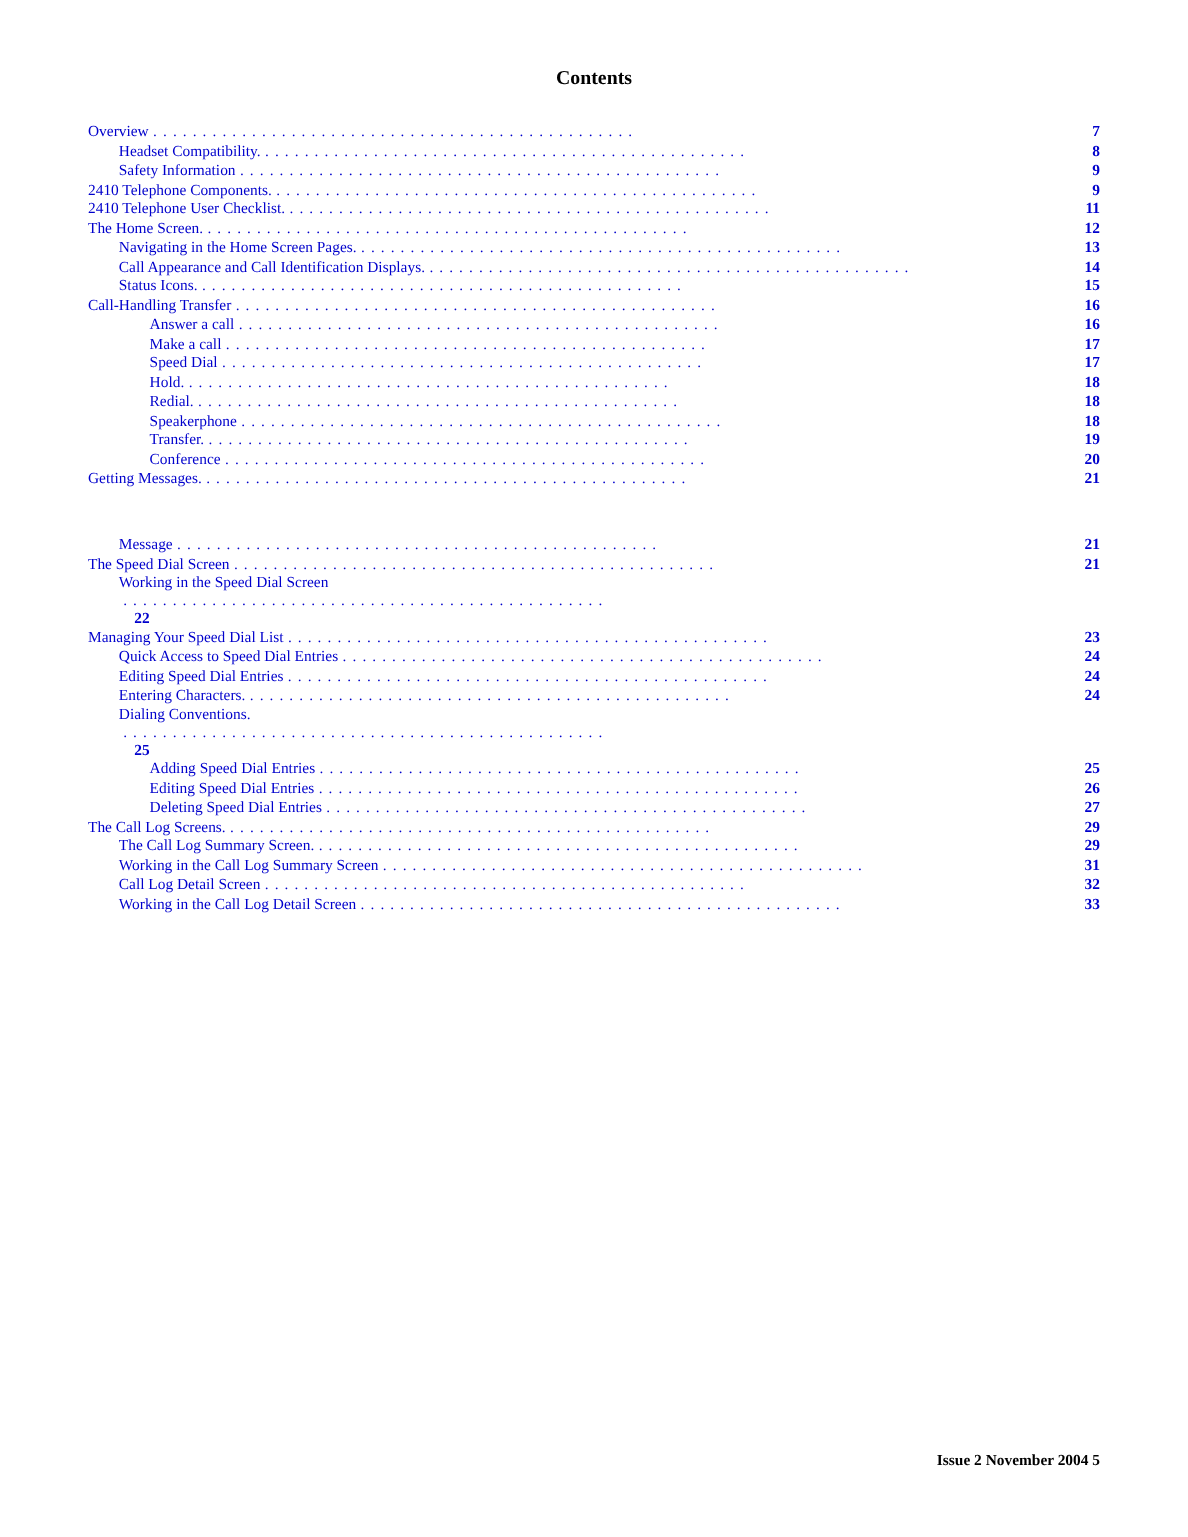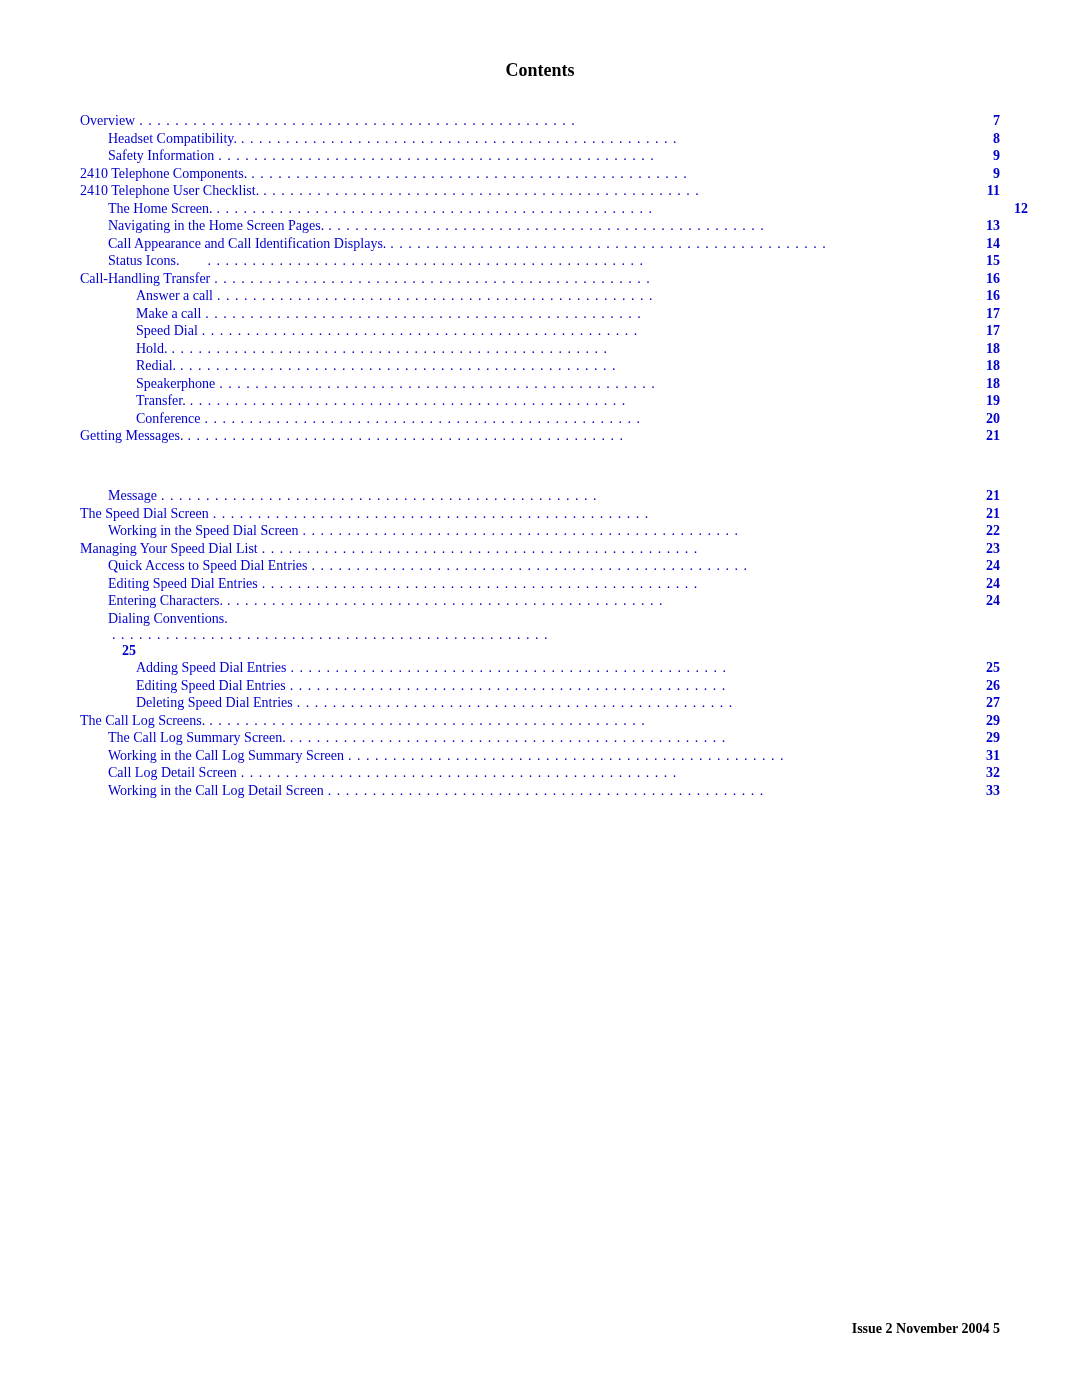--- a/index.html
+++ b/index.html
@@ -104,42 +104,42 @@
       </div>
     </div>
     <div class="toc-row">
       <div class="toc-entry" style="padding-left: 0px;">
         <span class="toc-label">2410 Telephone User Checklist.</span>
         <span class="toc-dots" style="overflow: hidden;"> . . . . . . . . . . . . . . . . . . . . . . . . . . . . . . . . . . . . . . . . . . . . . . . . .</span>
         <span class="toc-page">11</span>
       </div>
     </div>
     <div class="toc-row">
-      <div class="toc-entry" style="padding-left: 0px; margin-left: 28px;">
+      <div class="toc-entry" style="padding-left: 0px;">
         <span class="toc-label">The Home Screen.</span>
         <span class="toc-dots" style="overflow: hidden;"> . . . . . . . . . . . . . . . . . . . . . . . . . . . . . . . . . . . . . . . . . . . . . . . . .</span>
         <span class="toc-page">12</span>
       </div>
     </div>
     <div class="toc-row">
       <div class="toc-entry" style="padding-left: 28px;">
         <span class="toc-label">Navigating in the Home Screen Pages.</span>
         <span class="toc-dots" style="overflow: hidden;"> . . . . . . . . . . . . . . . . . . . . . . . . . . . . . . . . . . . . . . . . . . . . . . . . .</span>
         <span class="toc-page">13</span>
       </div>
     </div>
     <div class="toc-row">
       <div class="toc-entry" style="padding-left: 28px;">
         <span class="toc-label">Call Appearance and Call Identification Displays.</span>
         <span class="toc-dots" style="overflow: hidden;"> . . . . . . . . . . . . . . . . . . . . . . . . . . . . . . . . . . . . . . . . . . . . . . . . .</span>
         <span class="toc-page">14</span>
       </div>
     </div>
     <div class="toc-row">
-      <div class="toc-entry" style="padding-left: 28px; gap: 24px;">
+      <div class="toc-entry" style="padding-left: 28px;">
         <span class="toc-label">Status Icons.</span>
         <span class="toc-dots" style="overflow: hidden;"> . . . . . . . . . . . . . . . . . . . . . . . . . . . . . . . . . . . . . . . . . . . . . . . . .</span>
         <span class="toc-page">15</span>
       </div>
     </div>
     <div class="toc-row">
       <div class="toc-entry" style="padding-left: 0px;">
         <span class="toc-label">Call-Handling Transfer</span>
         <span class="toc-dots" style="overflow: hidden;"> . . . . . . . . . . . . . . . . . . . . . . . . . . . . . . . . . . . . . . . . . . . . . . . . .</span>
         <span class="toc-page">16</span>
@@ -216,21 +216,21 @@
       </div>
     </div>
     <div class="toc-row">
       <div class="toc-entry" style="padding-left: 0px;">
         <span class="toc-label">The Speed Dial Screen</span>
         <span class="toc-dots" style="overflow: hidden;"> . . . . . . . . . . . . . . . . . . . . . . . . . . . . . . . . . . . . . . . . . . . . . . . . .</span>
         <span class="toc-page">21</span>
       </div>
     </div>
     <div class="toc-row">
-      <div class="toc-entry" style="padding-left: 28px;">
+      <div class="toc-entry" style="padding-left: 28px; flex-direction: column;">
         <span class="toc-label">Working in the Speed Dial Screen</span>
         <span class="toc-dots" style="overflow: hidden;"> . . . . . . . . . . . . . . . . . . . . . . . . . . . . . . . . . . . . . . . . . . . . . . . . .</span>
         <span class="toc-page">22</span>
       </div>
     </div>
     <div class="toc-row">
       <div class="toc-entry" style="padding-left: 0px;">
         <span class="toc-label">Managing Your Speed Dial List</span>
         <span class="toc-dots" style="overflow: hidden;"> . . . . . . . . . . . . . . . . . . . . . . . . . . . . . . . . . . . . . . . . . . . . . . . . .</span>
         <span class="toc-page">23</span>

